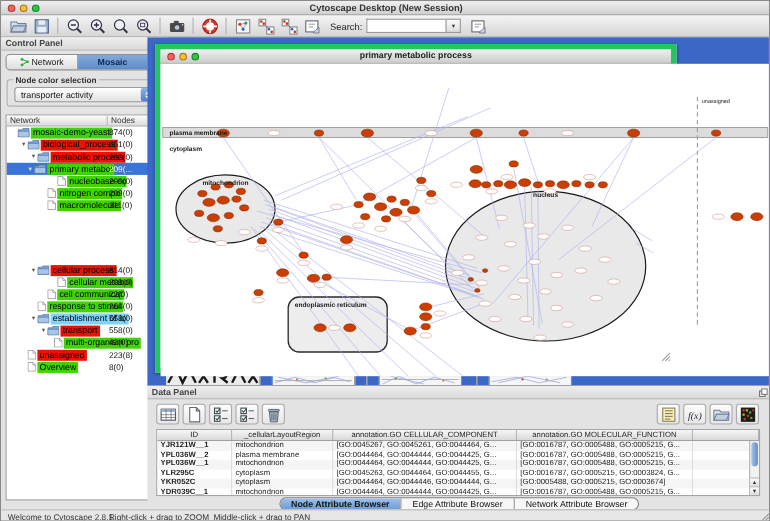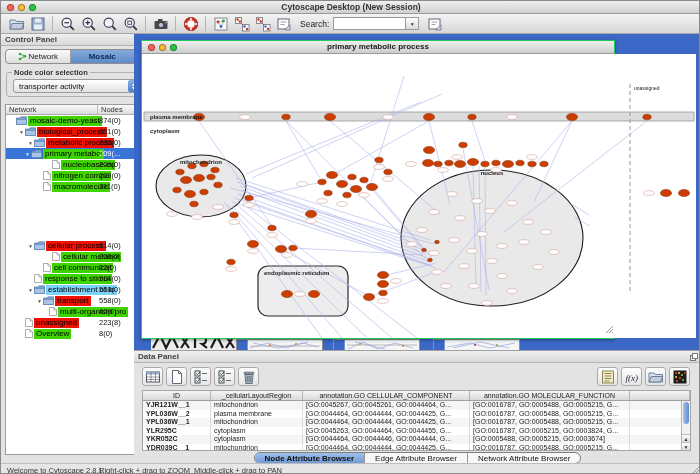--- a/index.html
+++ b/index.html
@@ -83,21 +83,21 @@
     border-radius:2px; background:linear-gradient(90deg,#9fc0ea,#5d8ccb); }
 
   
   #desktop { position:absolute; left:133px; top:33px; width:567px; height:316px;
     background:#3b67c6; overflow:hidden; }
   #scribble { position:absolute; left:17px; top:299px; width:85px; height:17px; background:#ececec; }
   .thumbwin { position:absolute; top:305px; height:13px; width:87px; background:#f6f6f6;
     border:1px solid #8d8d8d; display:flex; }
   .thumbwin .tw-bar { width:11px; background:#3b67c6; border-right:1px solid #7a97d2; flex:none;}
   #net-window { position:absolute; left:7px; top:6px; width:474px; height:299px;
-    background:#ffffff; border:1px solid #22c55e; box-shadow:0 1px 3px rgba(0,0,0,.4); }
+    background:#ffffff; border:5px solid #22c55e; box-shadow:0 1px 3px rgba(0,0,0,.4); }
   #net-titlebar { position:relative; height:13px; background:linear-gradient(#efefef,#cdcdcd);
     border-bottom:1px solid #9a9a9a; }
   #net-titlebar .title { position:absolute; left:0; right:0; top:1px; text-align:center;
     font-size:8px; font-weight:bold; color:#222; }
   #net-canvas { position:absolute; left:0; top:13px; width:554px; height:284px; background:#fff; }
   #grip { position:absolute; right:0; bottom:0; }
 
   
   #data-panel { position:absolute; left:133px; top:349px; width:567px; height:113px;
     background:#e3e3e3; border-top:1px solid #9f9f9f; }

